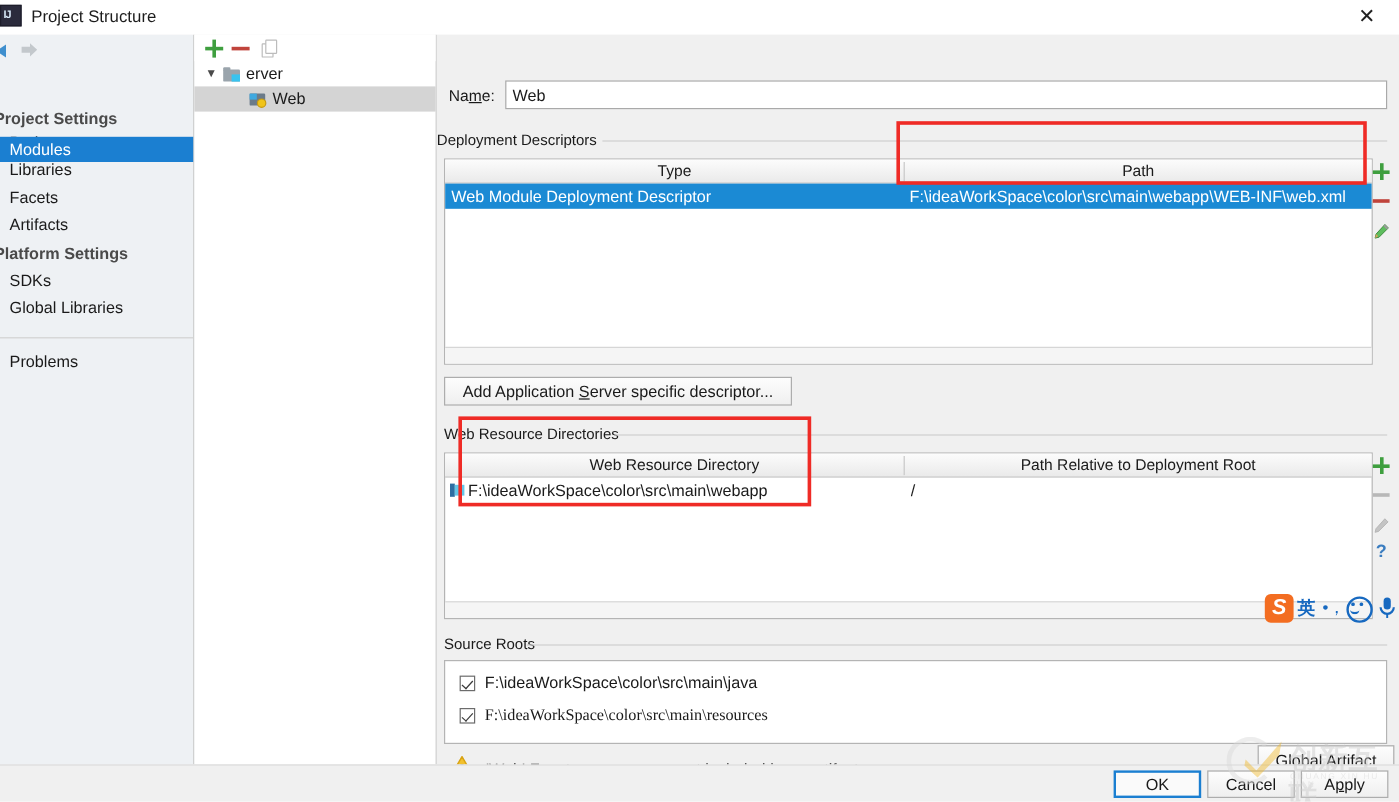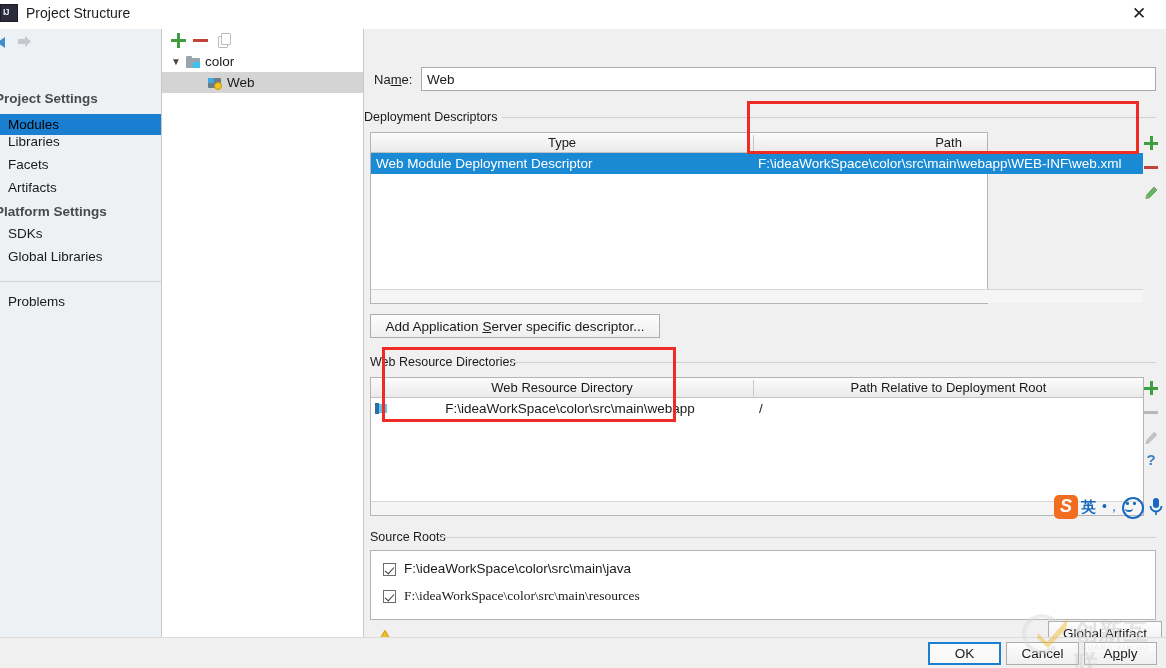--- a/index.html
+++ b/index.html
@@ -23,21 +23,21 @@
 
   
   .sidebar{position:absolute;left:0;top:29px;width:161px;height:608px;background:#eef1f4;
     border-right:1px solid #c9c9c9;}
   .nav-row{position:absolute;left:0;top:0;width:161px;height:27px;}
   .nav-back{position:absolute;left:-4px;top:7px;width:14px;height:13px;}
   .nav-fwd{position:absolute;left:17px;top:5px;width:15px;height:15px;}
   .sb-group{position:absolute;left:-5px;font-weight:bold;color:#4a4a4a;font-size:13.5px;}
   .sb-item{position:absolute;left:8px;font-size:13.5px;color:#1a1a1a;white-space:nowrap;}
   .sb-item.sel{left:0;width:161px;height:21px;line-height:21px;padding-left:8px;
-    background:#1b7fd1;color:#000000;box-sizing:border-box;}
+    background:#1b7fd1;color:#ffffff;box-sizing:border-box;}
   .sb-div{position:absolute;left:0;width:161px;height:1px;background:#d2d2d2;}
 
   .help-circle{position:absolute;left:3px;top:641px;width:18px;height:18px;border-radius:50%;
     background:#1a73c6;color:#fff;font-size:12px;font-weight:bold;text-align:center;line-height:18px;}
 
   
   .treepanel{position:absolute;left:162px;top:29px;width:201px;height:608px;background:#ffffff;
     border-right:1px solid #c9c9c9;}
   .tree-tb{position:absolute;left:0;top:0;width:201px;height:22px;background:#ffffff;}
   .ic-plus{position:absolute;width:15px;height:15px;}
@@ -186,21 +186,21 @@
       </div>
     </div>
 
     <div class="tree-row" style="top:22px;">
       <span class="chev">▼</span>
       <span class="folder-ic" style="left:24px;top:5px;">
         <i class="ft"></i>
           <i class="fb"></i>
           <i class="fc"></i>
       </span>
-      <span style="position:absolute;left:43px;top:0;">color</span>
+      <span style="position:absolute;left:43px;top:0;">erver</span>
     </div>
 
     <div class="tree-row sel" style="top:43px;">
       <span class="web-ic" style="left:46px;top:5px;">
         <i class="wb"></i>
           <i class="wc"></i>
           <i class="wd"></i>
       </span>
       <span style="position:absolute;left:65px;top:0;">Web</span>
     </div>
@@ -209,21 +209,21 @@
   <div class="content">
 
     <div class="name-label">
       <span>Na</span><u>m</u><span>e:</span>
     </div>
     <input class="name-input" type="text" value="Web" style="">
 
     <div class="grp" style="left:0;top:81px;">Deployment Descriptors</div>
     <div class="grp-line" style="left:138px;top:88px;width:654px;"></div>
 
-    <div class="tbl" style="left:6px;top:103px;width:618px;height:172px;">
+    <div class="tbl" style="left:6px;top:103px;width:774px;height:172px;">
       <div class="tbl-head">
         <div class="th" style="left:0;width:382px;">Type</div>
         <div class="th-sep" style="left:382px;"></div>
         <div class="th" style="left:383px;width:389px;">Path</div>
       </div>
       <div class="trow sel" style="top:20px;width:772px;">
         <div class="cell" style="left:387px;width:382px;">F:\ideaWorkSpace\color\src\main\webapp\WEB-INF\web.xml</div>
         <div class="cell" style="left:5px;width:375px;">Web Module Deployment Descriptor</div>
       </div>
       <div class="sbar-h" style="left:0;bottom:0;width:772px;"></div>
@@ -255,21 +255,21 @@
       <div class="tbl-head">
         <div class="th" style="left:0;width:382px;">Web Resource Directory</div>
         <div class="th-sep" style="left:382px;"></div>
         <div class="th" style="left:383px;width:389px;">Path Relative to Deployment Root</div>
       </div>
       <div class="trow" style="top:20px;width:772px;">
         <span style="position:absolute;left:4px;top:5px;width:12px;height:11px;">
           <i style="position:absolute;left:0;top:0;width:4px;height:11px;background:#2d6ea3;display:block;"></i>
           <i style="position:absolute;left:4px;top:1px;width:8px;height:9px;background:#63c6e8;display:block;"></i>
         </span>
-        <div class="cell" style="left:19px;width:360px;text-align:center;">F:\ideaWorkSpace\color\src\main\webapp</div>
+        <div class="cell" style="left:19px;width:360px;">F:\ideaWorkSpace\color\src\main\webapp</div>
         <div class="cell" style="left:388px;width:380px;">/</div>
       </div>
       <div class="sbar-h" style="left:0;bottom:0;width:772px;"></div>
     </div>
     <div class="sidetb" style="left:776px;top:348px;height:105px;">
       <div class="b" style="top:0;">
           <span class="gplus"></span>
         </div>
       <div class="b" style="top:25px;">
           <span class="gminus"></span>

